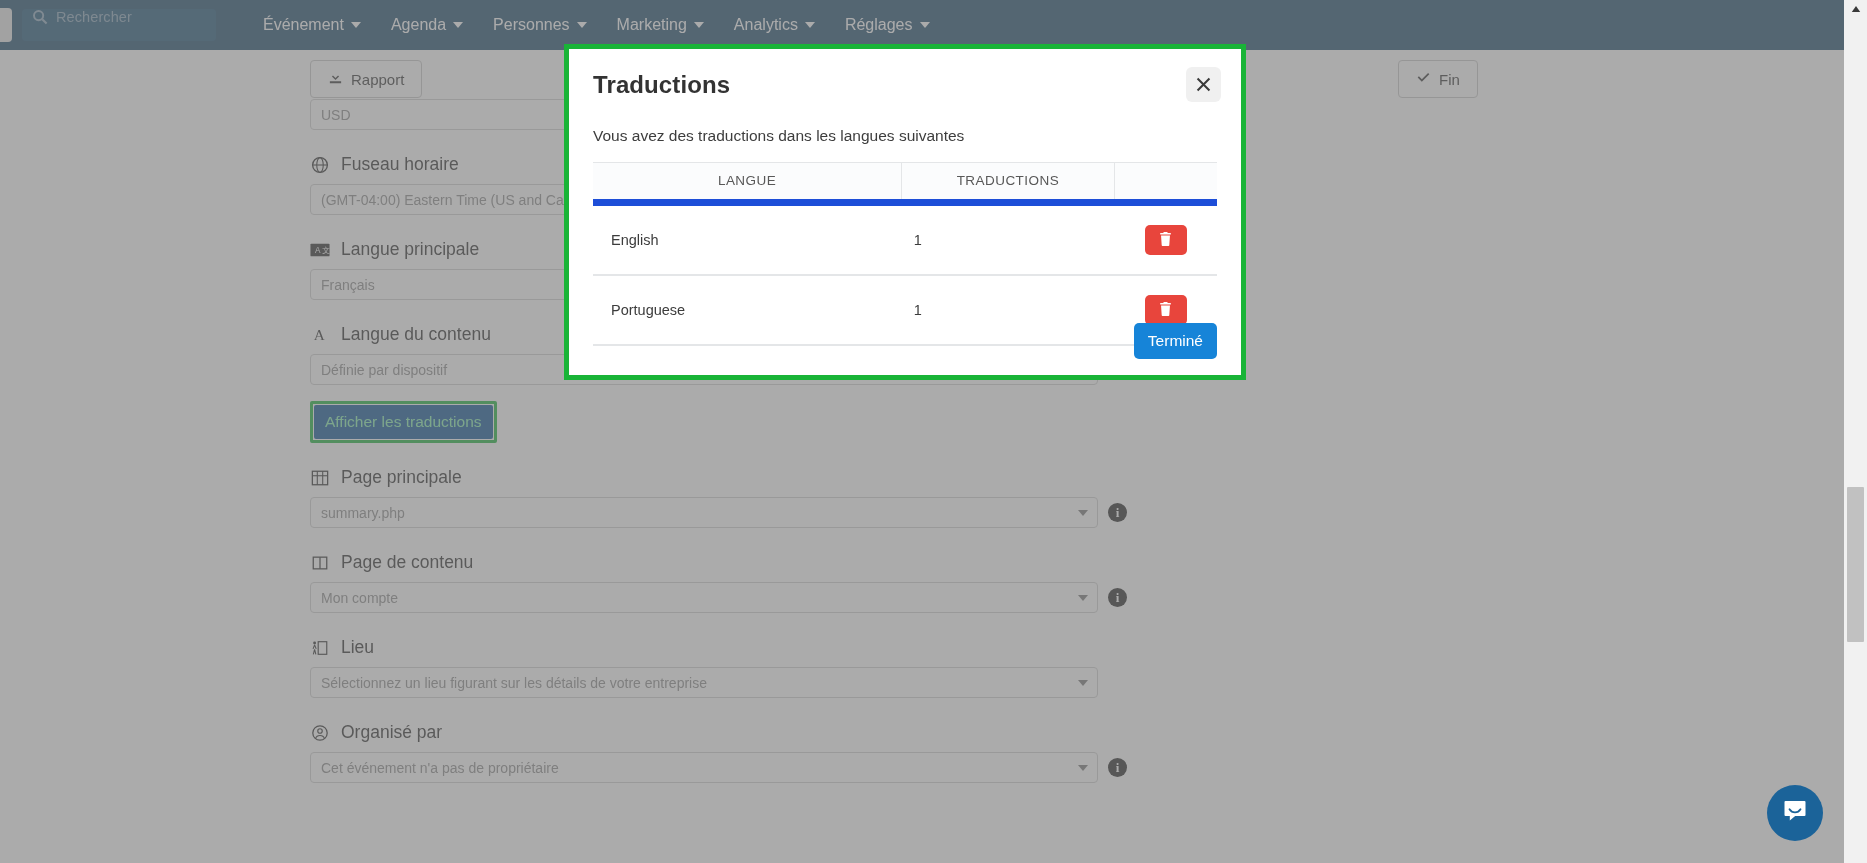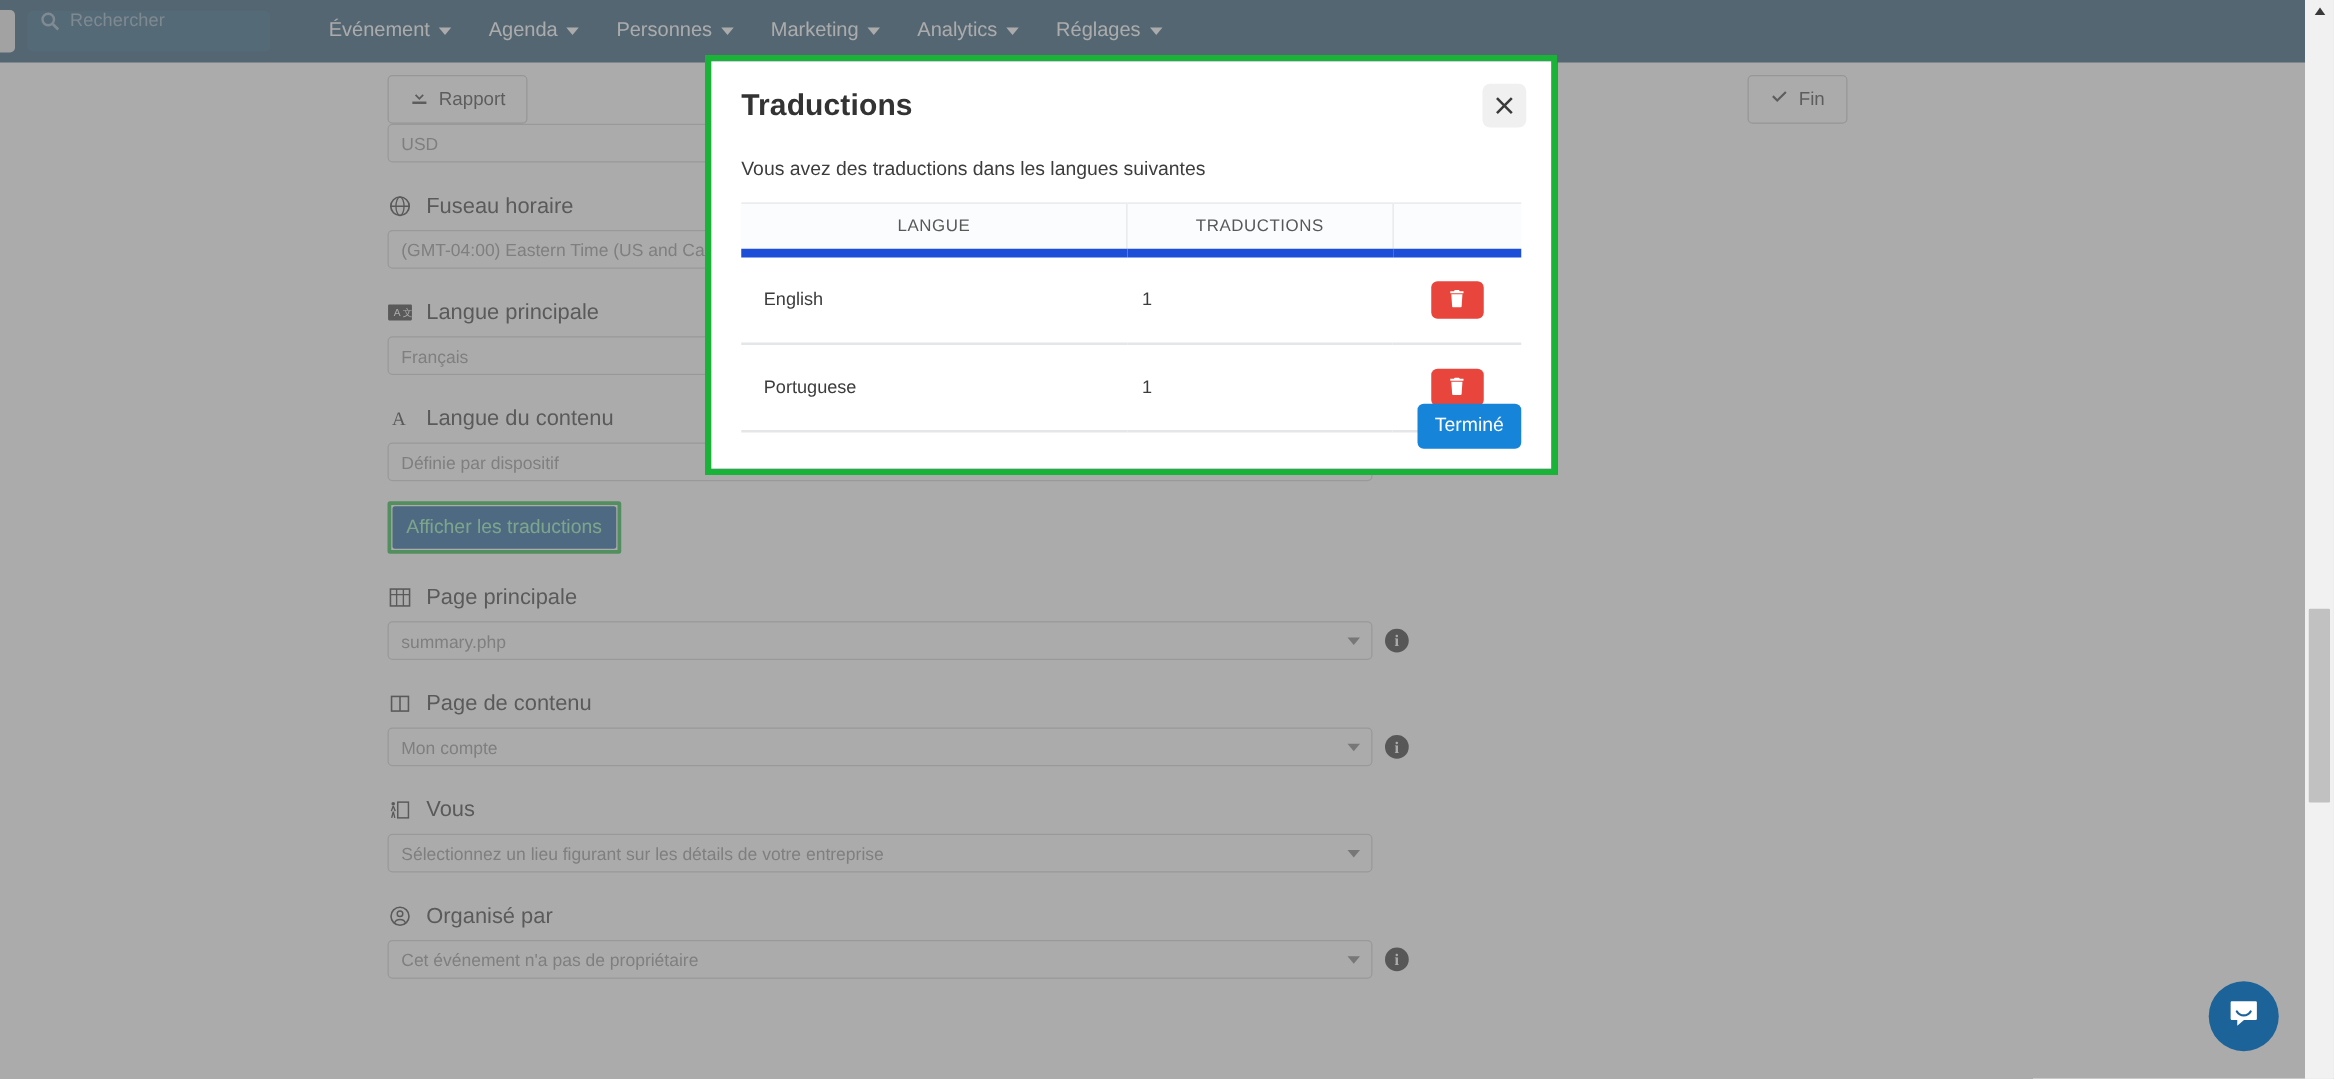--- a/index.html
+++ b/index.html
@@ -395,21 +395,21 @@
     </div>
 
     <div class="field-label">
       <span class="ficon">
         <svg width="18" height="18" viewBox="0 0 20 20">
             <rect x="8" y="3" width="9.5" height="14" fill="none" stroke="#2b2b2b" stroke-width="1.3"></rect>
             <circle cx="4" cy="4.5" r="1.6" fill="#2b2b2b"></circle>
             <path d="M4 6.5 L2.3 11 M4 6.5 L5.8 11 M2.6 17 L4 11.5 L5.4 17" stroke="#2b2b2b" stroke-width="1.2" fill="none"></path>
           </svg>
       </span>
-      <span>Vous</span>
+      <span>Lieu</span>
     </div>
     <div class="field-row">
       <div class="select-box">
         <span>Sélectionnez un lieu figurant sur les détails de votre entreprise</span>
         <span class="sel-caret"></span>
       </div>
     </div>
 
     <div class="field-label">
       <span class="ficon">

